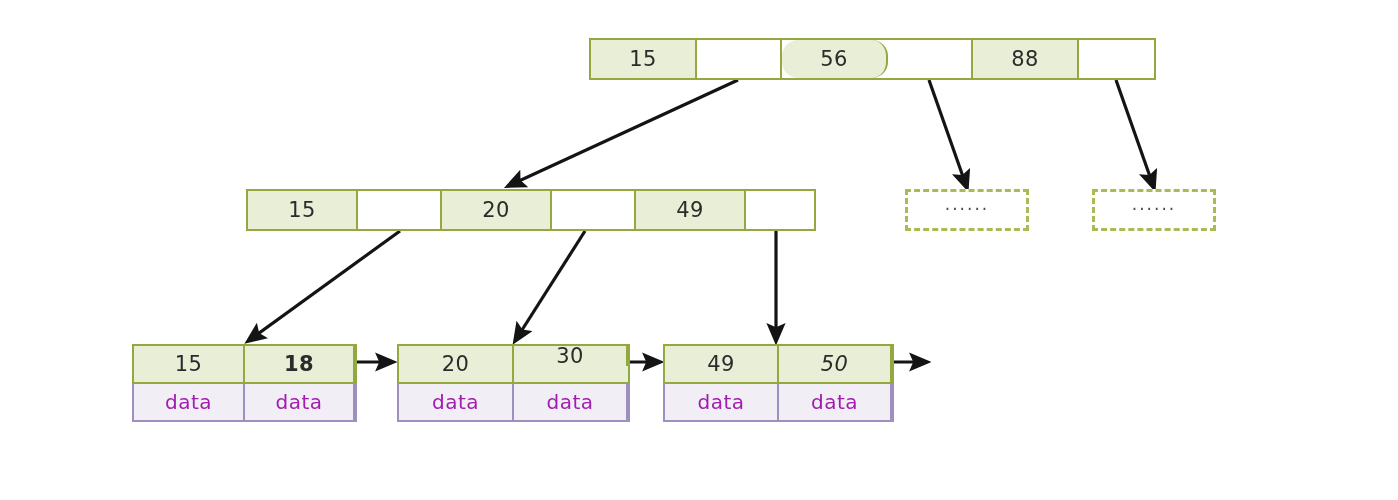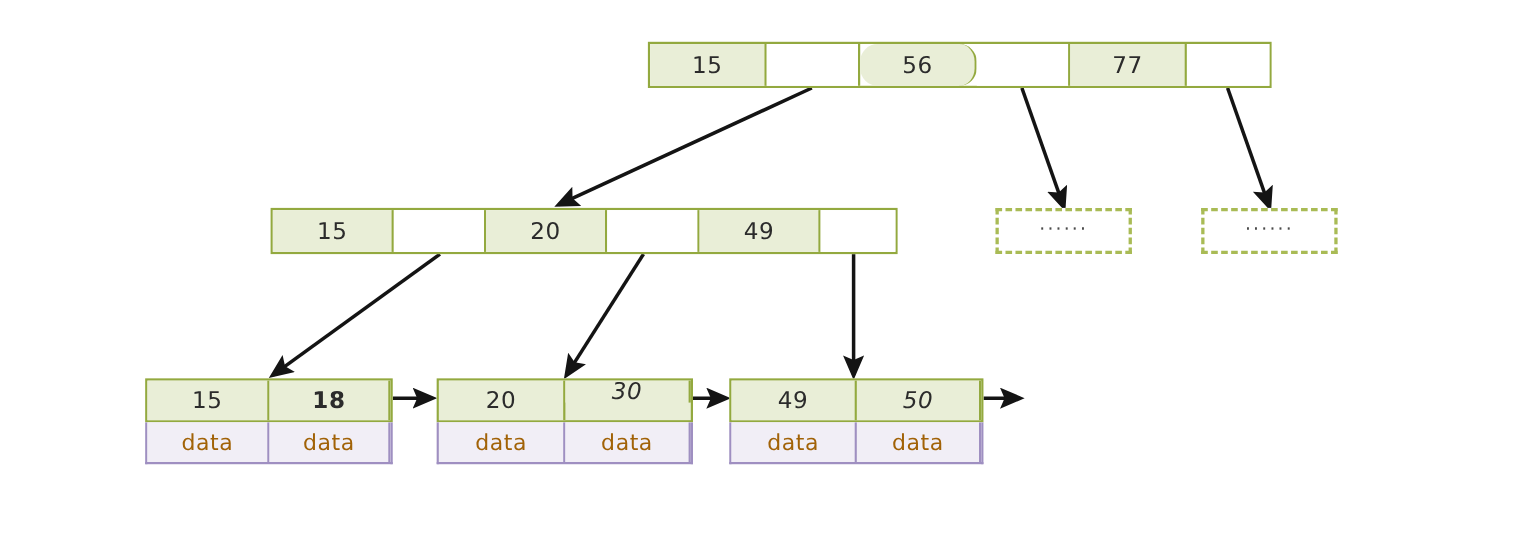--- a/index.html
+++ b/index.html
@@ -75,21 +75,21 @@
     display: flex;
     box-sizing: border-box;
     border: 2px solid #9f8fc1;
     border-top: none;
     background: #f1eef6;
   }
   .leaf-data .cell {
     background: #f1eef6;
     border-right: 2px solid #9f8fc1;
     font-size: 20px;
-    color: #a16207;
+    color: #a21caf;
   }
   .dashed-box {
     position: absolute;
     box-sizing: border-box;
     border: 3px dashed #a9bb55;
     background: #ffffff;
     display: flex;
     align-items: center;
     justify-content: center;
   }
@@ -130,21 +130,21 @@
     <line x1="601" y1="362" x2="634" y2="362" stroke="#141414" stroke-width="3.2" marker-end="url(#ah)"></line>
 
     <line x1="868" y1="362" x2="901" y2="362" stroke="#141414" stroke-width="3.2" marker-end="url(#ah)"></line>
   </svg>
 
   <div class="node index-node" style="left:563px; top:38px; width:567px; height:42px;">
     <div class="cell key" style="width:106px;">15</div>
     <div class="cell ptr" style="width:85px;"></div>
     <div class="cell key" style="width:106px;border-radius:16px;">56</div>
     <div class="cell ptr" style="width:85px;"></div>
-    <div class="cell key" style="width:106px;">77</div>
+    <div class="cell key" style="width:106px;">88</div>
     <div class="cell ptr last" style="width:75px;"></div>
   </div>
 
   <div class="node index-node" style="left:220px; top:189px; width:570px; height:42px;">
     <div class="cell key" style="width:110px;">15</div>
     <div class="cell ptr" style="width:84px;"></div>
     <div class="cell key" style="width:110px;">20</div>
     <div class="cell ptr" style="width:84px;"></div>
     <div class="cell key" style="width:110px;">49</div>
     <div class="cell ptr last" style="width:68px;"></div>
@@ -165,21 +165,21 @@
     </div>
     <div class="leaf-data">
       <div class="cell" style="width:111px; height:36px;">data</div>
       <div class="cell last" style="width:110px; height:36px;">data</div>
     </div>
   </div>
 
   <div class="leaf-node" style="left:371px; top:344px;">
     <div class="leaf-keys">
       <div class="cell" style="width:115px; height:36px;">20</div>
-      <div class="cell last" style="width:114px; height:20px;font-style:italic;">30</div>
+      <div class="cell last" style="width:114px; height:20px;">30</div>
     </div>
     <div class="leaf-data">
       <div class="cell" style="width:115px; height:36px;">data</div>
       <div class="cell last" style="width:114px; height:36px;">data</div>
     </div>
   </div>
 
   <div class="leaf-node" style="left:637px; top:344px;">
     <div class="leaf-keys">
       <div class="cell" style="width:114px; height:36px;">49</div>

